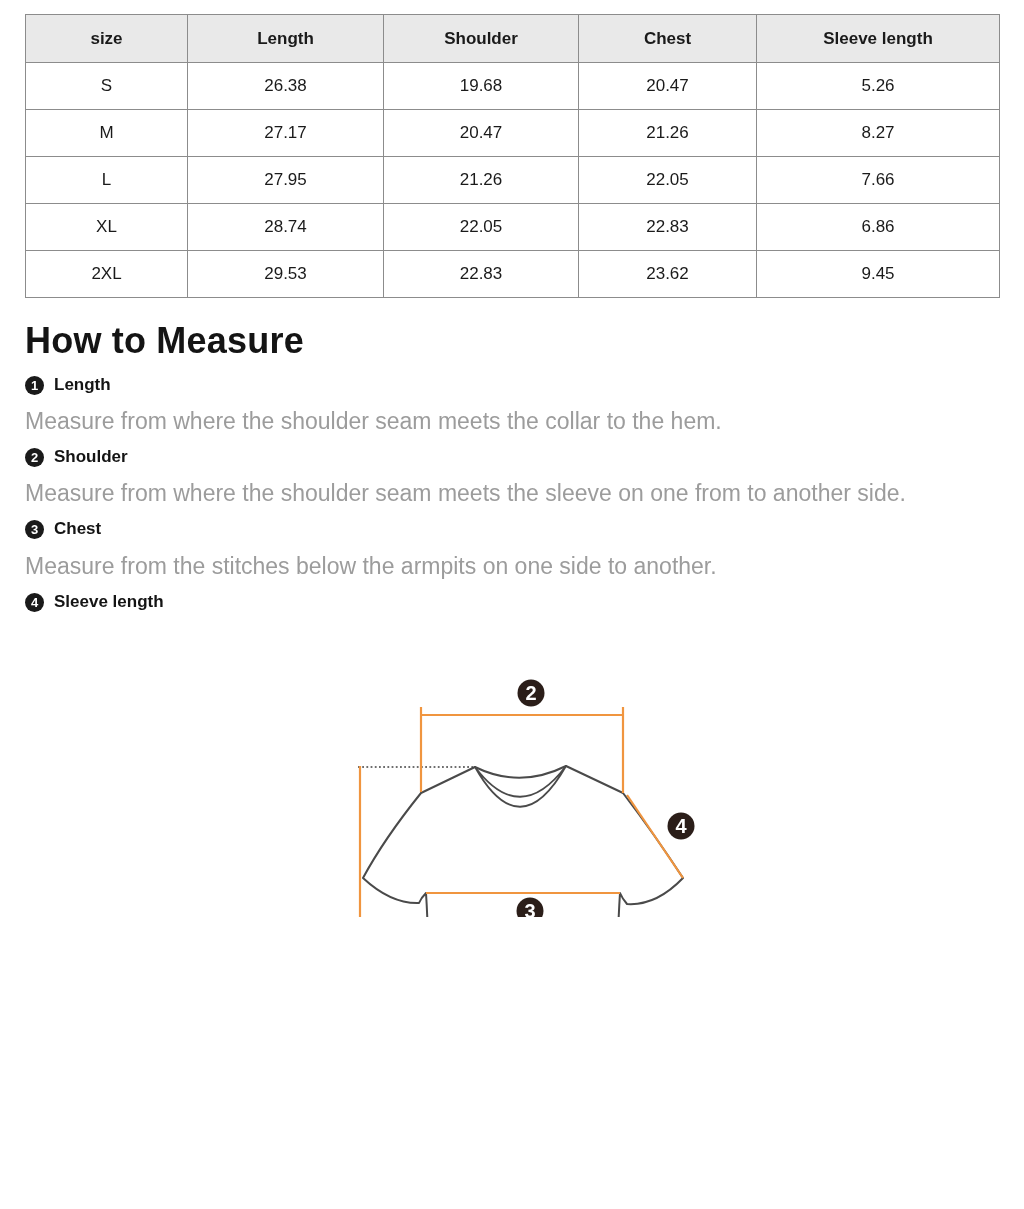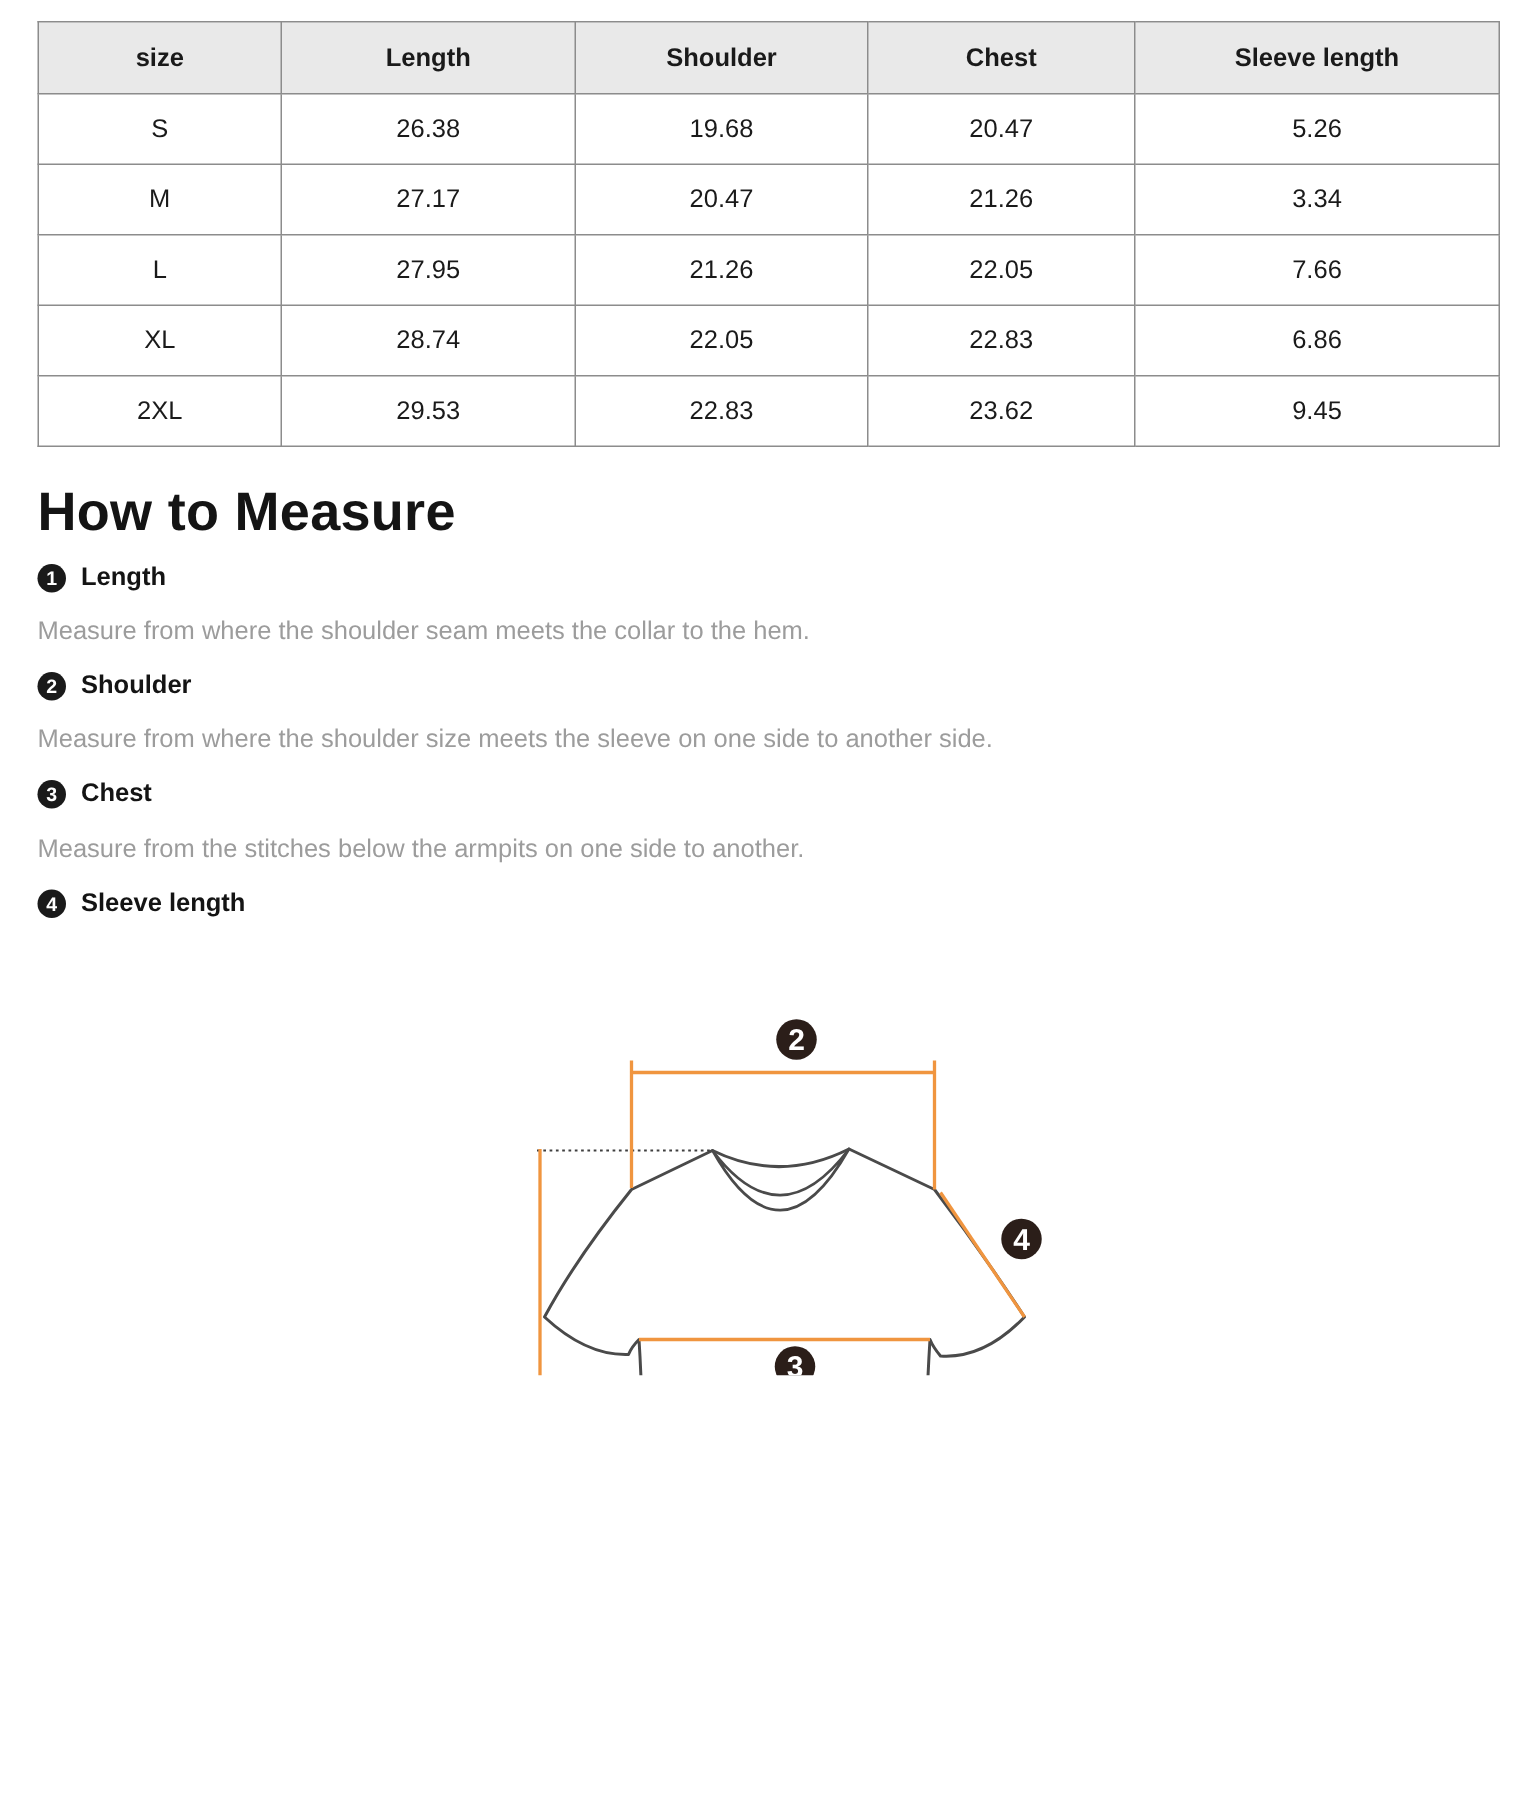--- a/index.html
+++ b/index.html
@@ -81,21 +81,21 @@
   .measure-label .label-text{
     font-size:17px;
     font-weight:700;
     color:#141414;
   }
   .measure-desc{
     position:absolute;
     left:25px;
     height:22px;
     line-height:22px;
-    font-size:17px;
+    font-size:23px;
     color:var(--desc-gray);
     white-space:nowrap;
     text-align:right;
   }
   .pos-label-1{top:374px;} .pos-desc-1{top:410px;}
   .pos-label-2{top:446px;} .pos-desc-2{top:482px;}
   .pos-label-3{top:518px;} .pos-desc-3{top:555px;}
   .pos-label-4{top:591px;} .pos-desc-4{top:627px;}
 
   
@@ -166,21 +166,21 @@
         <td>26.38</td>
         <td>19.68</td>
         <td>20.47</td>
         <td>5.26</td>
       </tr>
       <tr>
         <td>M</td>
         <td>27.17</td>
         <td>20.47</td>
         <td>21.26</td>
-        <td>3.34</td>
+        <td>8.27</td>
       </tr>
       <tr>
         <td>L</td>
         <td>27.95</td>
         <td>21.26</td>
         <td>22.05</td>
         <td>7.66</td>
       </tr>
       <tr>
         <td>XL</td>
@@ -204,21 +204,21 @@
   <div class="measure-label pos-label-1">
     <span class="num-badge">1</span>
     <span class="label-text">Length</span>
   </div>
   <p class="measure-desc pos-desc-1">Measure from where the shoulder seam meets the collar to the hem.</p>
 
   <div class="measure-label pos-label-2">
     <span class="num-badge">2</span>
     <span class="label-text">Shoulder</span>
   </div>
-  <p class="measure-desc pos-desc-2">Measure from where the shoulder size meets the sleeve on one side to another side.</p>
+  <p class="measure-desc pos-desc-2">Measure from where the shoulder seam meets the sleeve on one from to another side.</p>
 
   <div class="measure-label pos-label-3">
     <span class="num-badge">3</span>
     <span class="label-text">Chest</span>
   </div>
   <p class="measure-desc pos-desc-3">Measure from the stitches below the armpits on one side to another.</p>
 
   <div class="measure-label pos-label-4">
     <span class="num-badge">4</span>
     <span class="label-text">Sleeve length</span>

